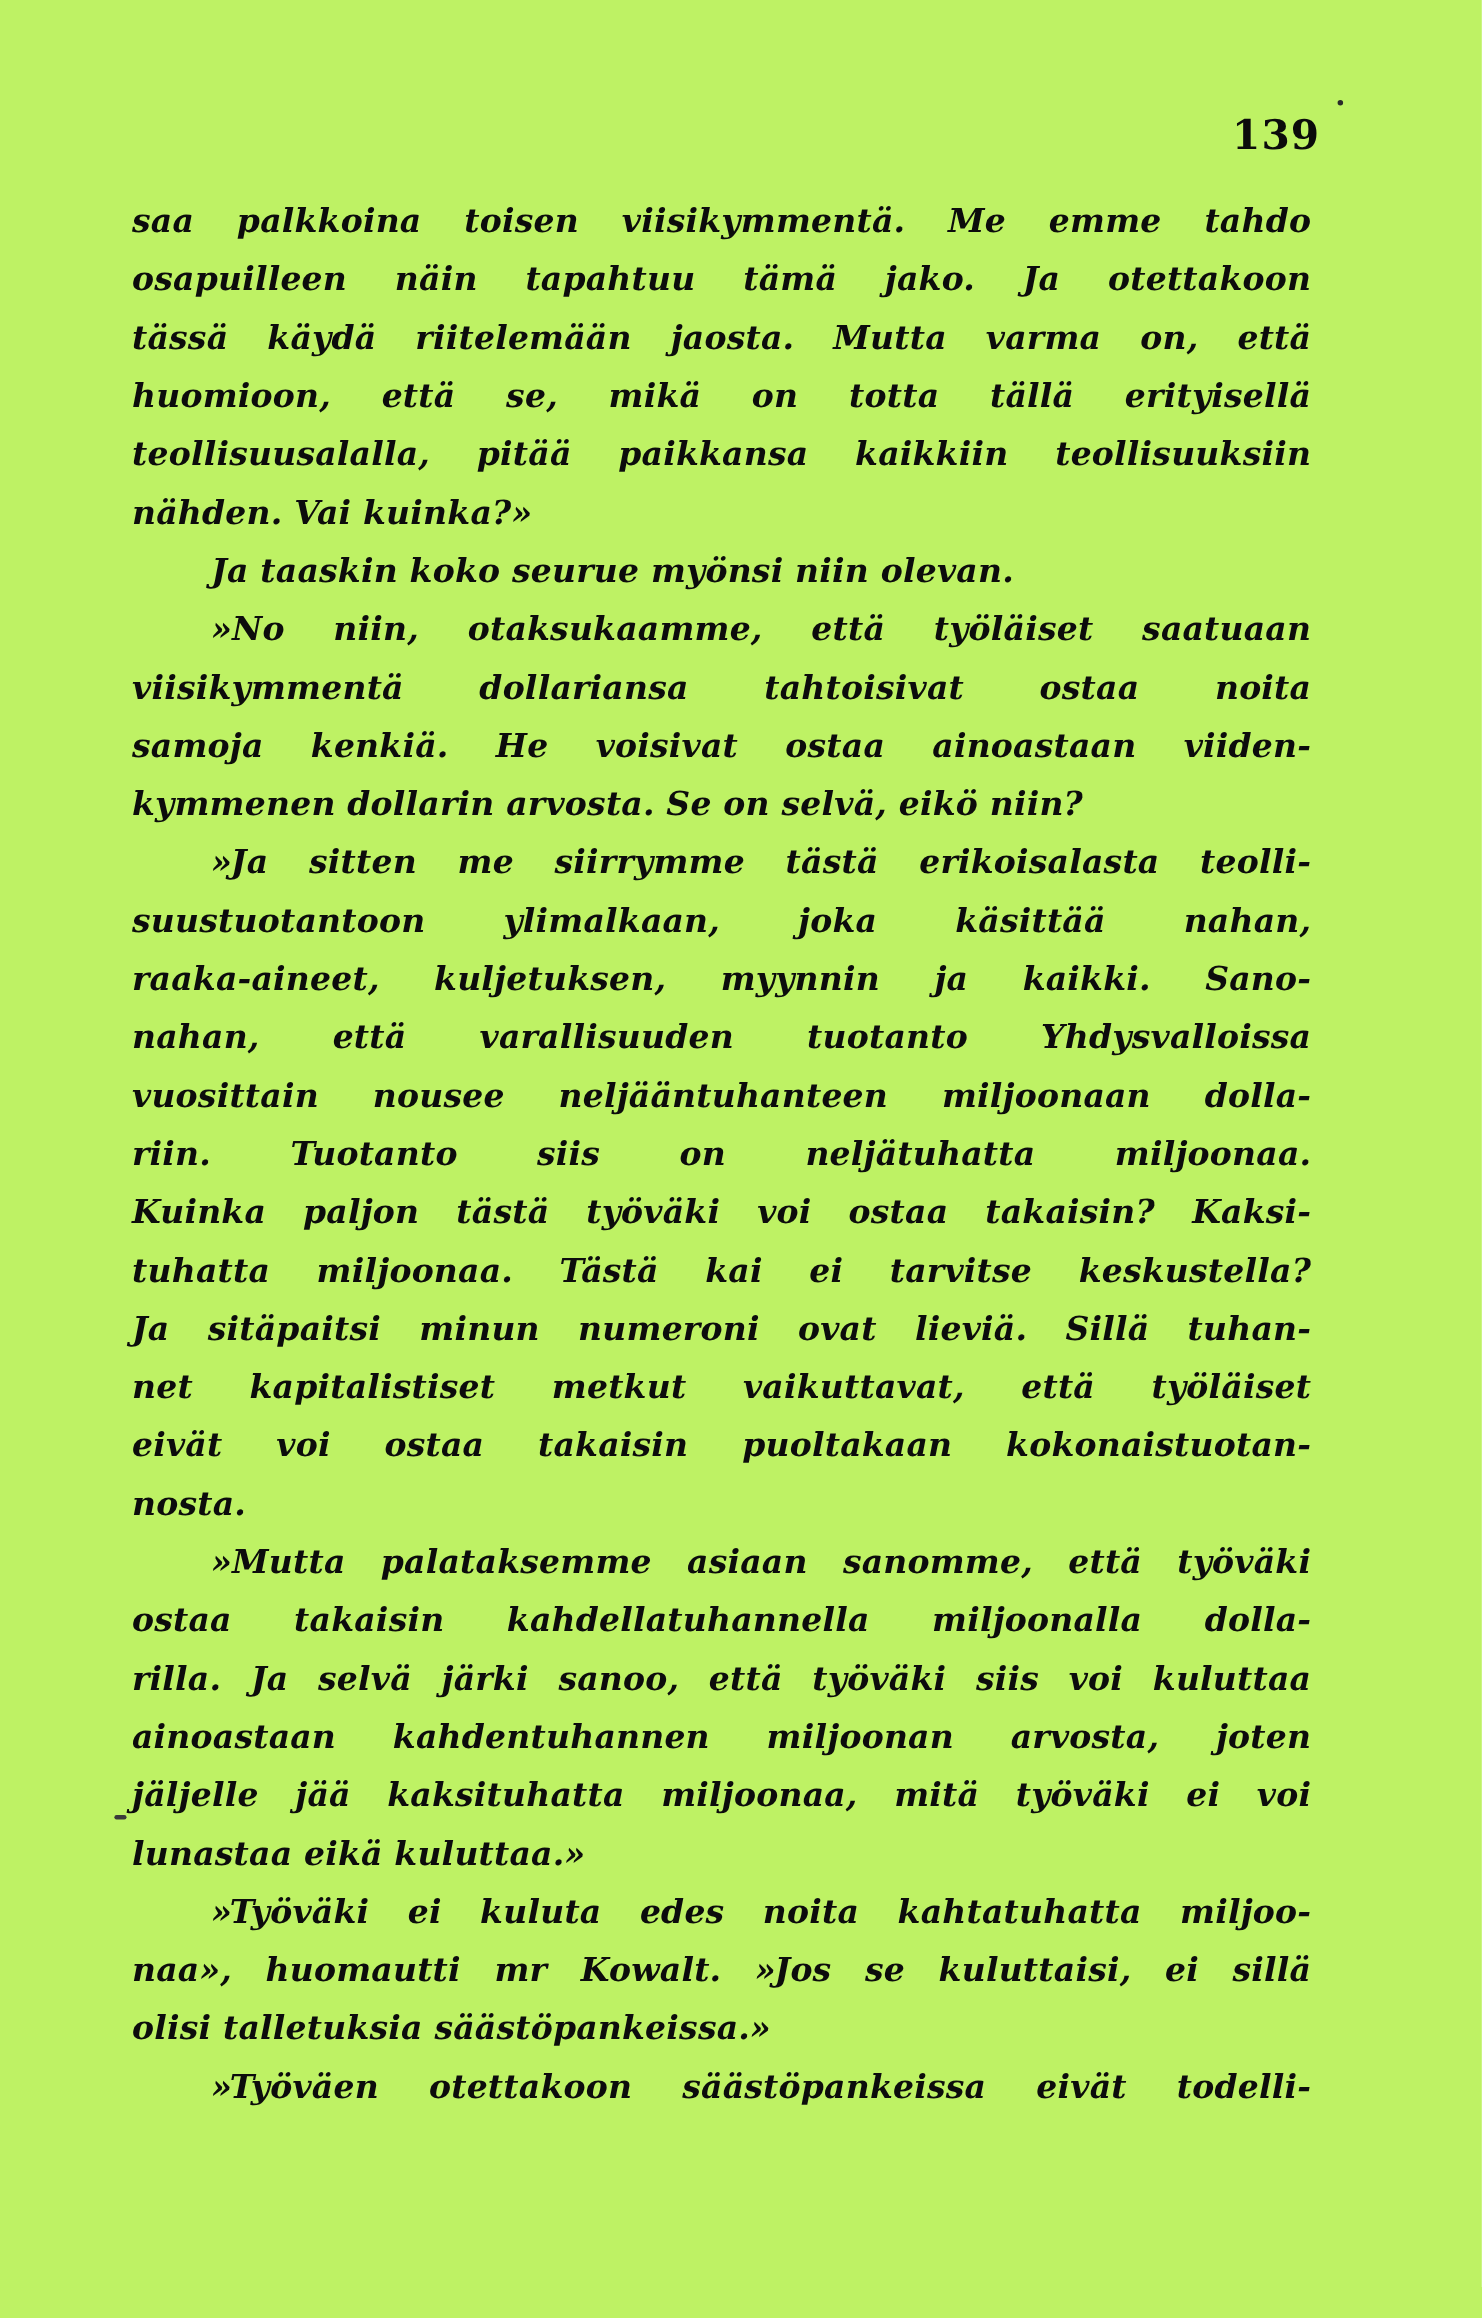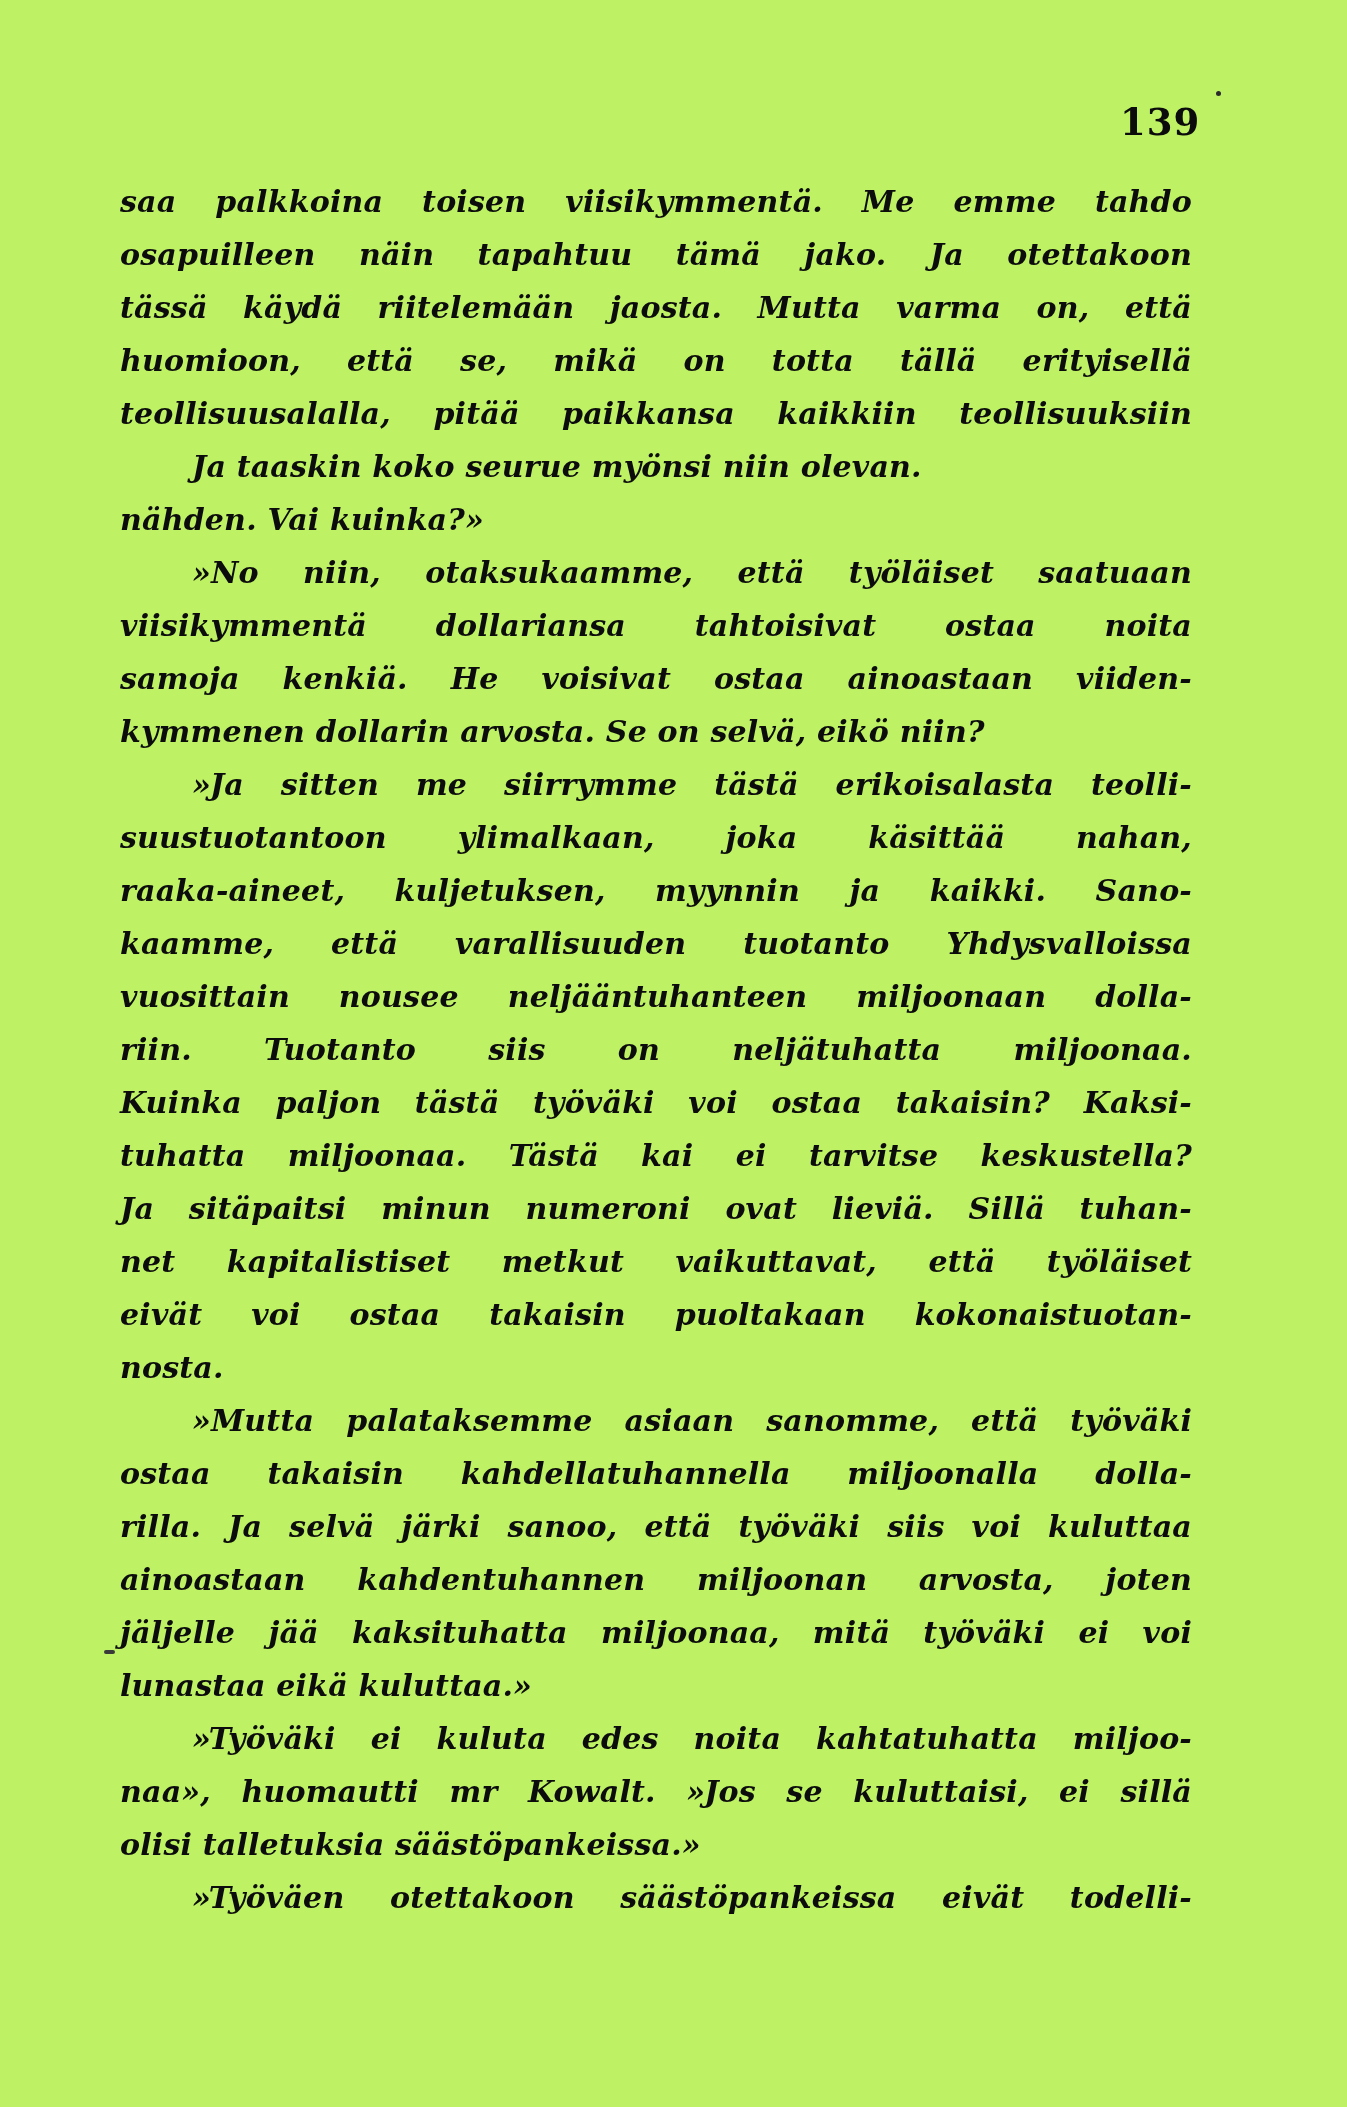--- a/index.html
+++ b/index.html
@@ -49,30 +49,30 @@
 
   <span class="speck speck-dot"></span>
   <span class="speck speck-dash"></span>
 
   <div class="text-block">
     <div class="line j">saa palkkoina toisen viisikymmentä. Me emme tahdo</div>
     <div class="line j">osapuilleen näin tapahtuu tämä jako. Ja otettakoon</div>
     <div class="line j">tässä käydä riitelemään jaosta. Mutta varma on, että</div>
     <div class="line j">huomioon, että se, mikä on totta tällä erityisellä</div>
     <div class="line j">teollisuusalalla, pitää paikkansa kaikkiin teollisuuksiin</div>
+    <div class="line l">nähden. Vai kuinka?»</div>
     <div class="line l ind">Ja taaskin koko seurue myönsi niin olevan.</div>
-    <div class="line l">nähden. Vai kuinka?»</div>
     <div class="line j ind">»No niin, otaksukaamme, että työläiset saatuaan</div>
     <div class="line j">viisikymmentä dollariansa tahtoisivat ostaa noita</div>
     <div class="line j">samoja kenkiä. He voisivat ostaa ainoastaan viiden-</div>
     <div class="line l">kymmenen dollarin arvosta. Se on selvä, eikö niin?</div>
     <div class="line j ind">»Ja sitten me siirrymme tästä erikoisalasta teolli-</div>
     <div class="line j">suustuotantoon ylimalkaan, joka käsittää nahan,</div>
     <div class="line j">raaka-aineet, kuljetuksen, myynnin ja kaikki. Sano-</div>
-    <div class="line j">kaamme, että varallisuuden tuotanto Yhdysvalloissa</div>
+    <div class="line j">nahan, että varallisuuden tuotanto Yhdysvalloissa</div>
     <div class="line j">vuosittain nousee neljääntuhanteen miljoonaan dolla-</div>
     <div class="line j">riin. Tuotanto siis on neljätuhatta miljoonaa.</div>
     <div class="line j">Kuinka paljon tästä työväki voi ostaa takaisin? Kaksi-</div>
     <div class="line j">tuhatta miljoonaa. Tästä kai ei tarvitse keskustella?</div>
     <div class="line j">Ja sitäpaitsi minun numeroni ovat lieviä. Sillä tuhan-</div>
     <div class="line j">net kapitalistiset metkut vaikuttavat, että työläiset</div>
     <div class="line j">eivät voi ostaa takaisin puoltakaan kokonaistuotan-</div>
     <div class="line l">nosta.</div>
     <div class="line j ind">»Mutta palataksemme asiaan sanomme, että työväki</div>
     <div class="line j">ostaa takaisin kahdellatuhannella miljoonalla dolla-</div>

